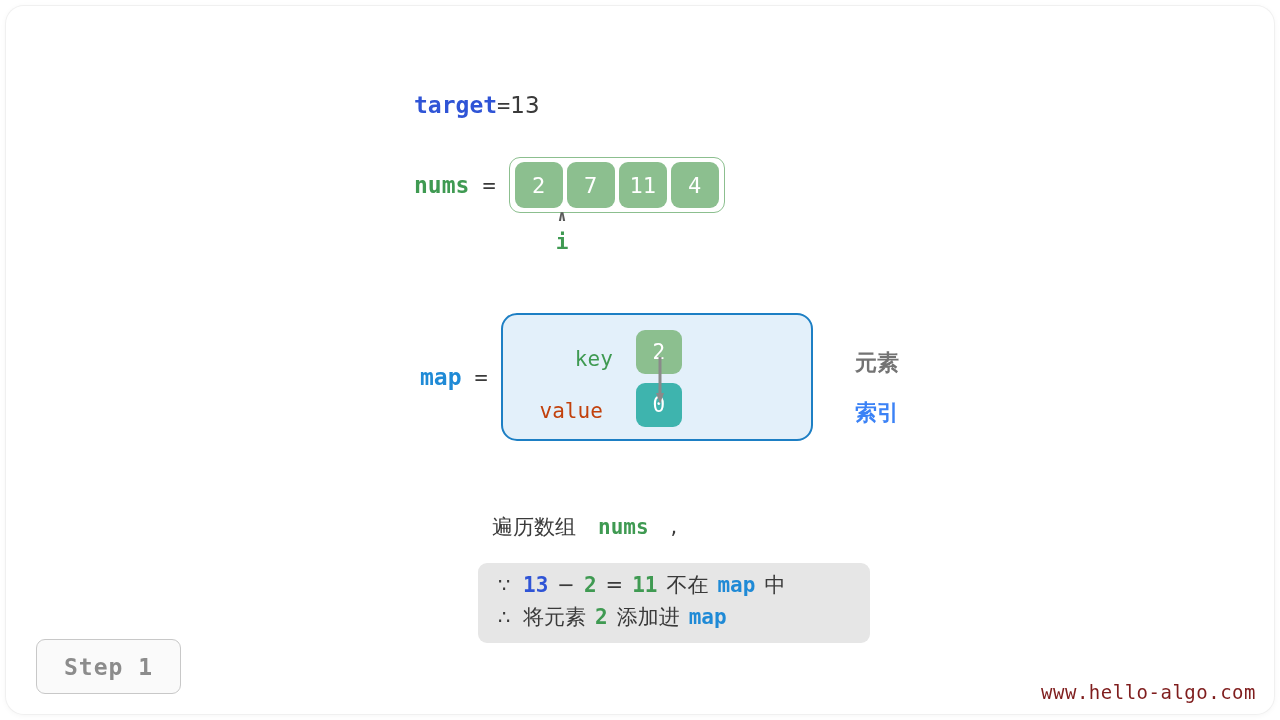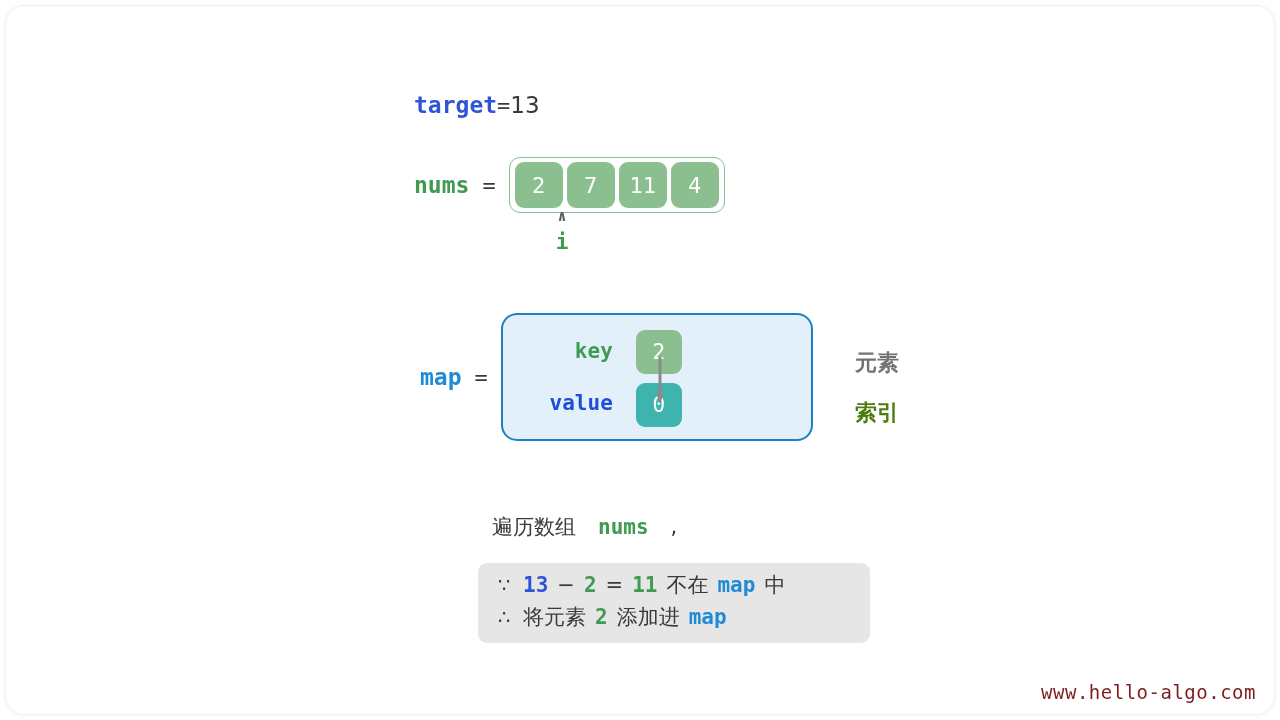--- a/index.html
+++ b/index.html
@@ -141,26 +141,27 @@
     width: 312px;
     height: 128px;
     background: #e3f0fa;
     border: 2px solid #1d7fc4;
     border-radius: 16px;
     box-sizing: border-box;
   }
   .kv-label {
     position: absolute;
     font-size: 21px;
-    font-weight: bold;
+    font-weight: normal;
     text-align: right;
     width: 92px;
+    margin-top: 8px;
   }
   #key-label   { left: 18px; top: 24px;  color: #3f9a52; }
-  #value-label { left: 18px; top: 76px;  color: #1d4ed8; }
+  #value-label { left: 8px; top: 76px;  color: #c2410c; }
 
   .kv-cell {
     position: absolute;
     left: 133px;
     width: 46px;
     height: 44px;
     border-radius: 9px;
     color: #ffffff;
     font-size: 21px;
     display: flex;
@@ -185,21 +186,21 @@
     left: 855px;
     top: 338px;
   }
   .side-label {
     font-size: 22px;
     font-weight: bold;
     line-height: 50px;
     font-family: "DejaVu Sans", sans-serif;
   }
   #side-element { color: #737373; }
-  #side-index   { color: #4d7c0f; font-family: Liberation Serif, serif; }
+  #side-index   { color: #3b82f6; font-family: Liberation Serif, serif; }
 
   
   #desc-line {
     position: absolute;
     left: 492px;
     top: 513px;
     display: flex;
     align-items: baseline;
     gap: 22px;
     white-space: nowrap;
@@ -353,15 +354,18 @@
     </div>
     <div class="note-line">
       <span class="sym">∴</span>
       <span class="cn-text">将元素</span>
       <span class="mono inline-green">2</span>
       <span class="cn-text">添加进</span>
       <span class="mono inline-blue-light">map</span>
     </div>
   </div>
 
+  <div id="step-badge">
+    <span id="step-badge-text" class="mono">Step 1</span>
+  </div>
 
   <div id="watermark" class="mono">www.hello-algo.com</div>
 </div>
 
 </body></html>

